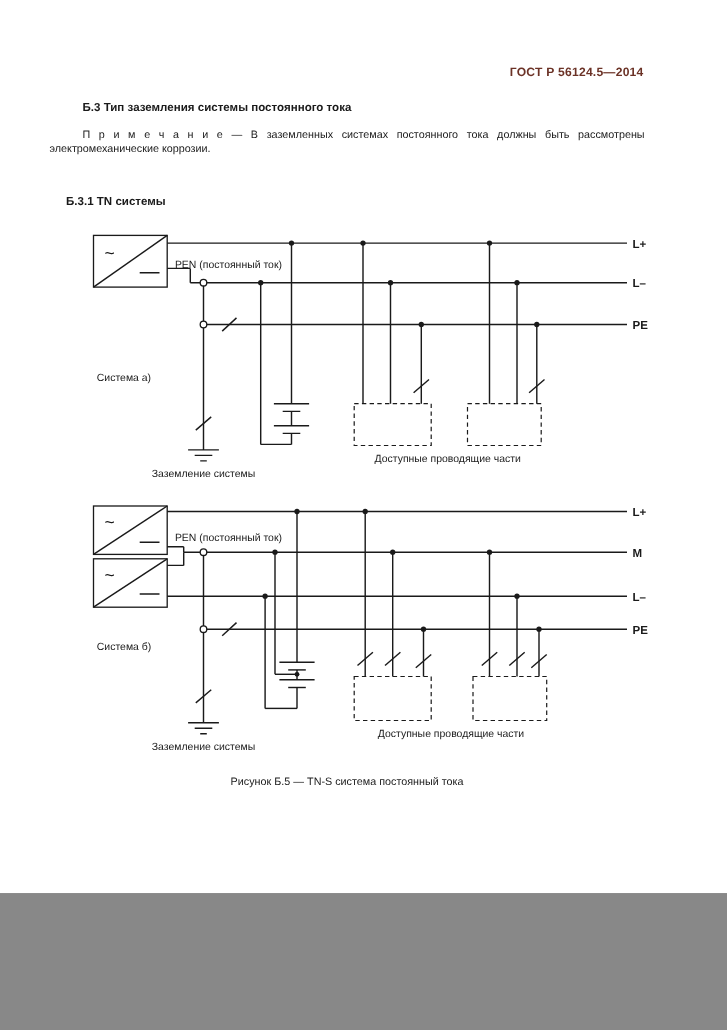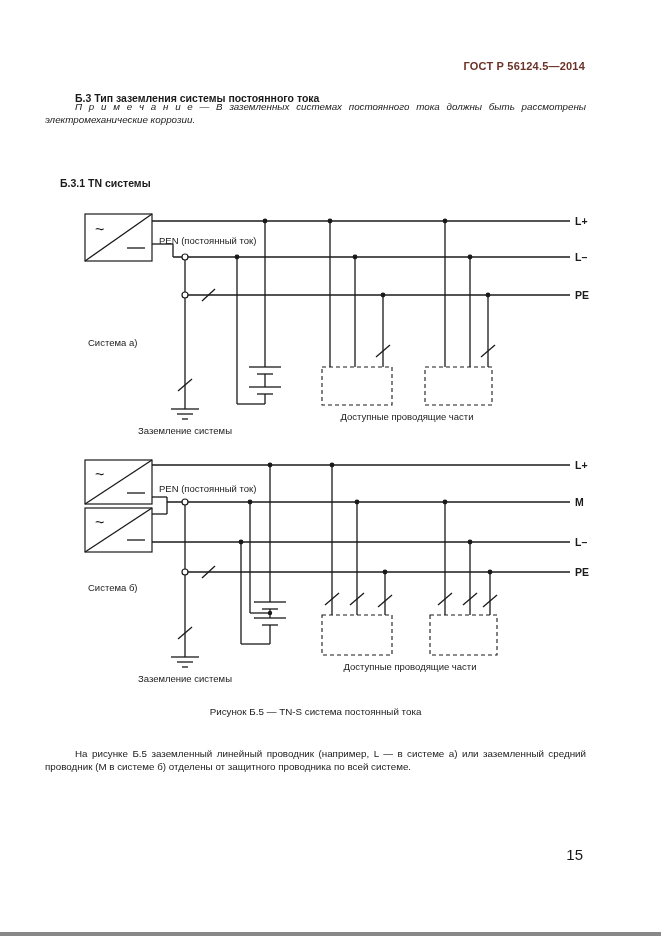--- a/index.html
+++ b/index.html
@@ -1,37 +1,37 @@
 <!DOCTYPE html>
 <html><head>
 <meta charset="utf-8">
 <style>
   html,body{margin:0;padding:0;background:#888;}
   .page{
     position:relative;
-    width:661px;height:932px;
+    width:661px;height:812px;
     background:#ffffff;
     font-family:"Liberation Sans", sans-serif;
     color:#1a1a1a;
     overflow:hidden;
     margin:0 auto;
   }
   .doc-header{
     position:absolute;top:60px;right:76px;
     font-size:11px;font-weight:bold;color:#6b3226;
     letter-spacing:0.2px;
   }
   .h-bold{position:absolute;font-size:10.5px;font-weight:bold;}
   .h-b3{left:75px;top:92px;}
   .h-b31{left:60px;top:177px;}
   .para{
     position:absolute;left:45px;width:541px;
     font-size:9.8px;line-height:13px;text-align:justify;text-indent:30px;
   }
-  .note{top:100px;font-style:italic;}
+  .note{top:116px;}
   .para-intro{top:136px;}
   .fig-caption{
     position:absolute;left:45px;top:706px;width:541px;
     font-size:9.8px;text-align:center;
   }
   .para-outro{top:747px;}
   .page-number{
     position:absolute;top:846px;right:78px;font-size:15px;
   }
   svg{position:absolute;left:45px;}
@@ -227,16 +227,15 @@
       <line x1="445" y1="120" x2="445" y2="163"></line>
       <line x1="438" y1="155" x2="452" y2="143"></line>
 
       <text x="365" y="218" text-anchor="middle">Доступные проводящие части</text>
     </g>
 
     <text x="43" y="139">Система б)</text>
   </svg>
 
   <div class="fig-caption">Рисунок Б.5 — TN-S система постоянный тока</div>
-  <div class="para para-outro">На рисунке Б.5 заземленный линейный проводник (например, L — в системе а) или заземленный средний проводник (М в системе б) отделены от защитного проводника по всей системе.</div>
   <div class="page-number">15</div>
 
 </div>
 
 </body></html>

